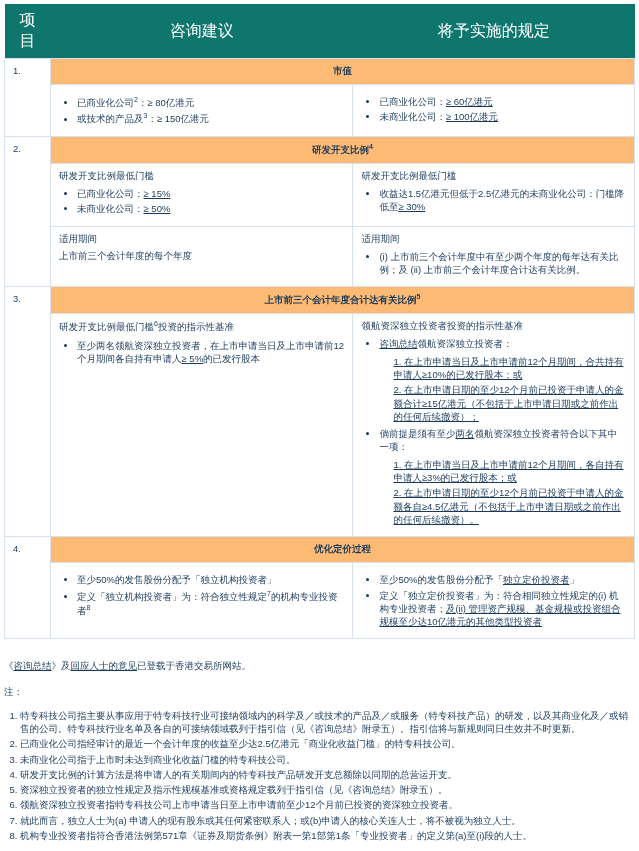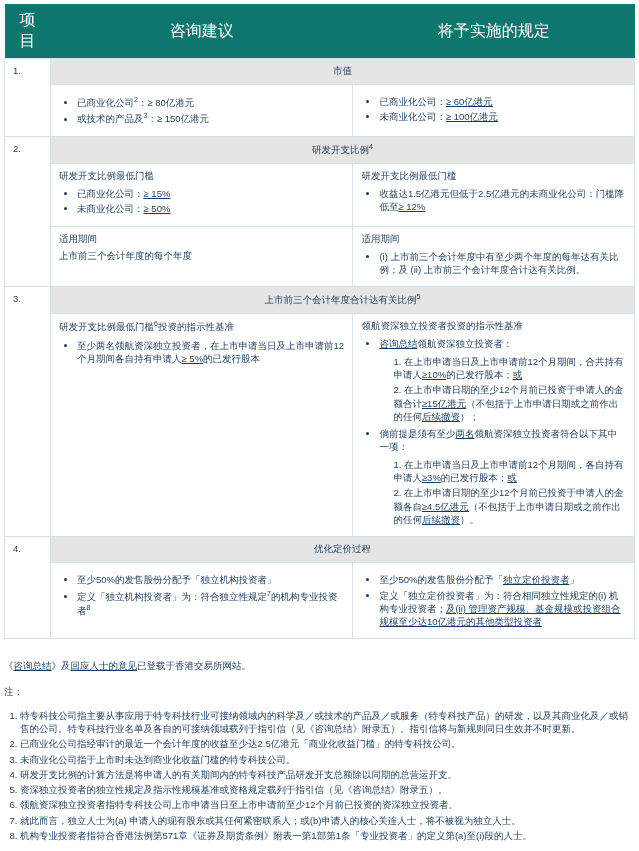--- a/index.html
+++ b/index.html
@@ -26,30 +26,31 @@
   table.main th.item-col { width: 30px; }
   table.main td {
     border: 1px solid #d7e1eb;
     padding: 6px 8px;
     vertical-align: top;
     font-size: 9.5px;
     color: #1a3a5c;
   }
   .section-title {
     text-align: center;
-    font-weight: normal;
-    background: #e5e5e5;
+    font-weight: bold;
+    background: #fdba74;
   }
   ul {
     margin: 4px 0;
     padding-left: 18px;
   }
   ul ul {
     list-style-type: none;
     padding-left: 14px;
+    text-decoration: underline;
   }
   li {
     margin: 2px 0;
     line-height: 1.4;
   }
   .u { text-decoration: underline; }
   .subhead { font-weight: normal; margin-bottom: 4px; }
   .item-num { text-align: left; font-weight: normal; padding-top: 10px; }
   .para {
     margin: 20px 0 12px 0;
@@ -109,21 +110,21 @@
     <td>
       <div class="subhead">研发开支比例最低门槛</div>
       <ul>
         <li><span>已商业化公司：</span><span class="u">≥ 15%</span></li>
         <li><span>未商业化公司：</span><span class="u">≥ 50%</span></li>
       </ul>
     </td>
     <td>
       <div class="subhead">研发开支比例最低门槛</div>
       <ul>
-        <li><span>收益达1.5亿港元但低于2.5亿港元的未商业化公司：门槛降低至</span><span class="u">≥ 12%</span></li>
+        <li><span>收益达1.5亿港元但低于2.5亿港元的未商业化公司：门槛降低至</span><span class="u">≥ 30%</span></li>
       </ul>
     </td>
   </tr>
   <tr>
     <td>
       <div class="subhead">适用期间</div>
       <div>上市前三个会计年度的每个年度</div>
     </td>
     <td>
       <div class="subhead">适用期间</div>

